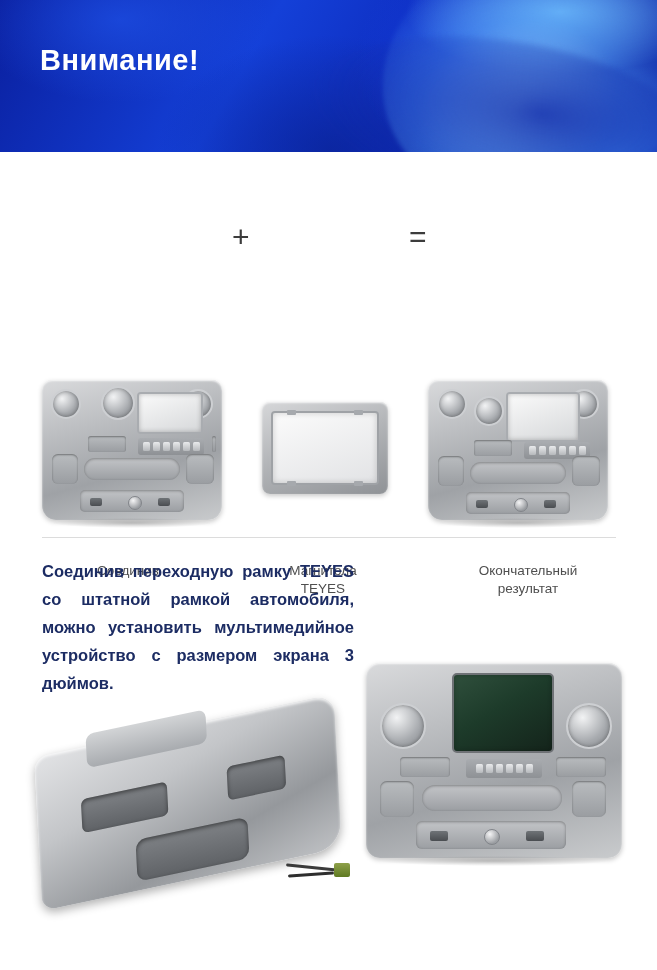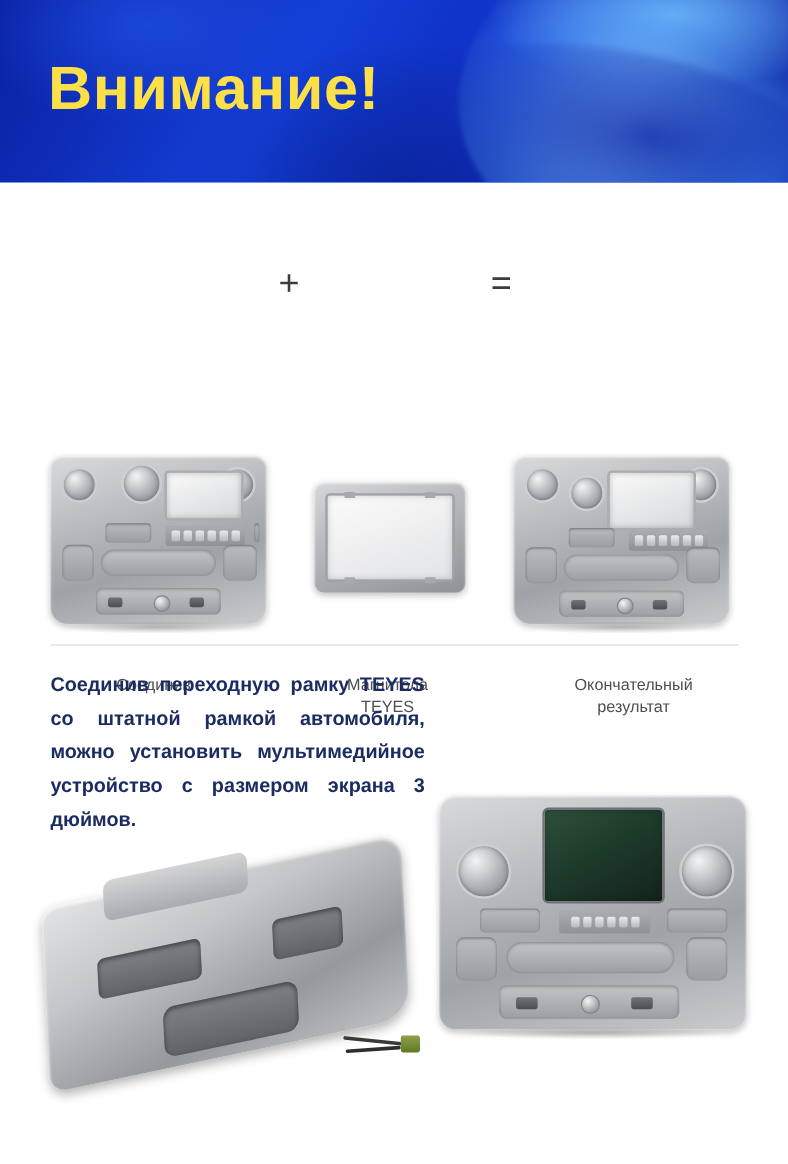--- a/index.html
+++ b/index.html
@@ -54,22 +54,22 @@
     height: 170px;
     border-radius: 50%;
     background: radial-gradient(ellipse at 60% 40%, rgba(20,45,170,0.85) 0%, rgba(20,45,170,0.25) 48%, rgba(20,45,170,0) 70%);
     filter: blur(3px);
     transform: rotate(8deg);
   }
   .banner-title {
     position: absolute;
     left: 40px;
     top: 44px;
-    color: #fde047;
-    font-size: 51px;
+    color: #ffffff;
+    font-size: 29px;
     font-weight: bold;
     letter-spacing: 0.5px;
   }
 
   
   .combo {
     position: relative;
     width: 657px;
     height: 330px;
   }

